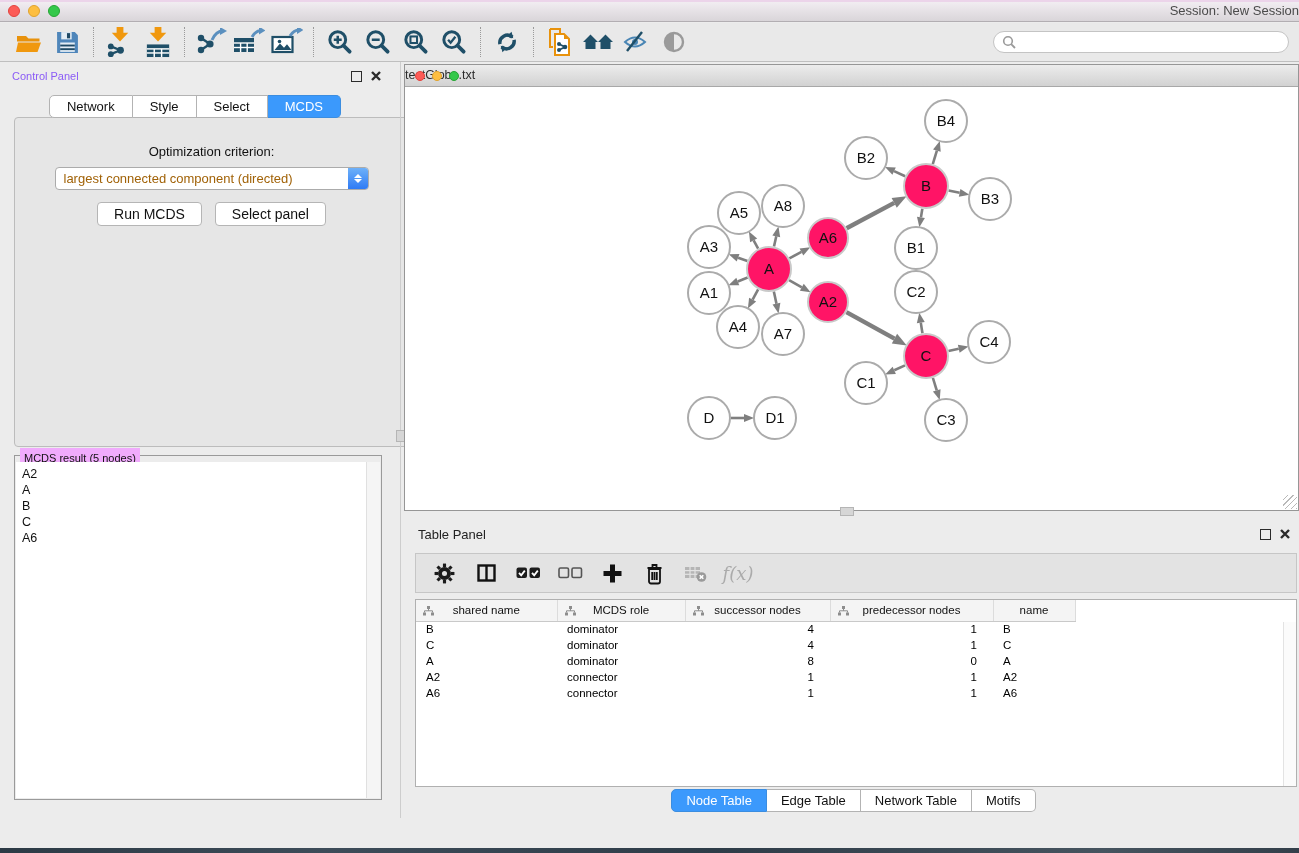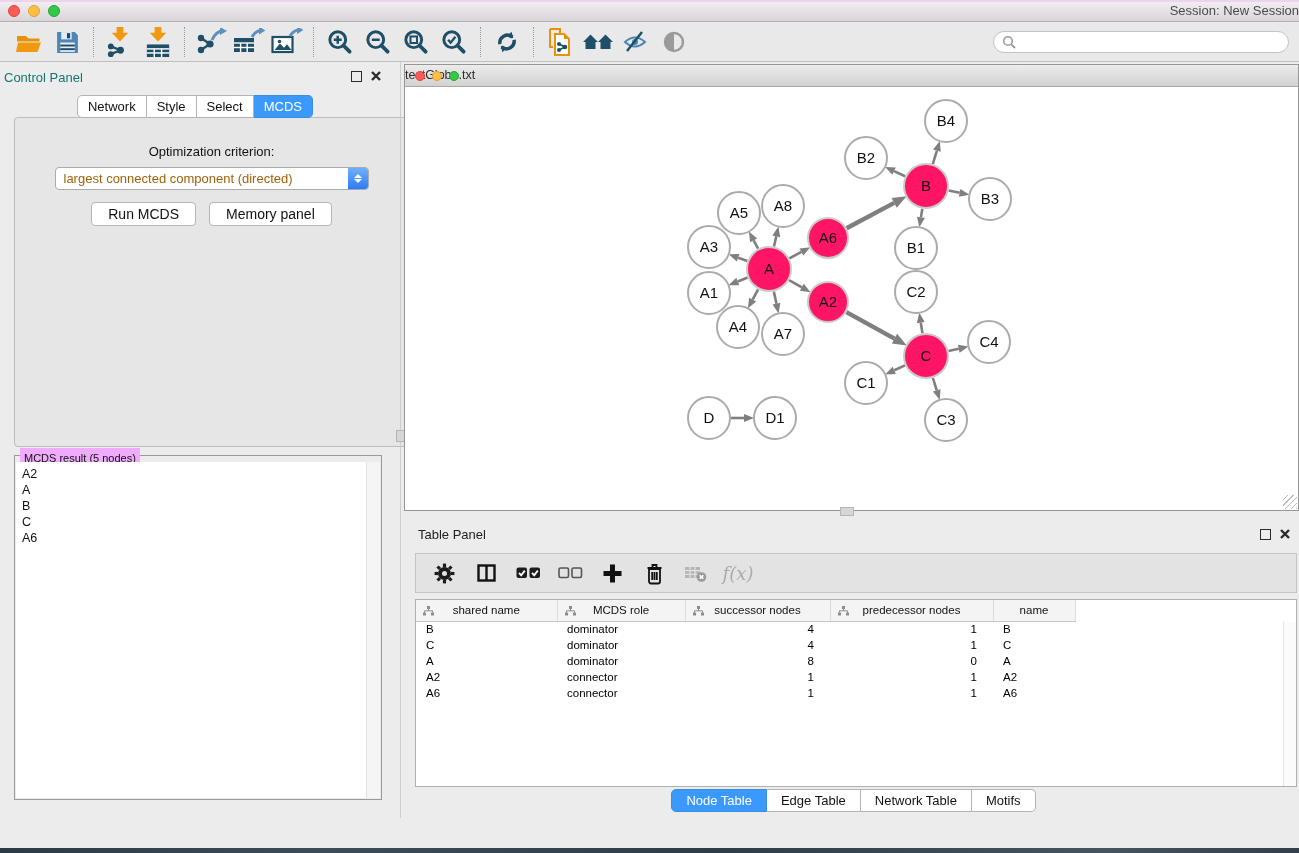--- a/index.html
+++ b/index.html
@@ -23,25 +23,25 @@
     border-bottom:1px solid #bfbfbf;display:flex;align-items:center;padding:0 10px}
   .tbtn{width:38px;height:34px;display:flex;align-items:center;justify-content:center;border-radius:4px}
   .sep{height:30px;border-left:1px dotted #9a9a9a;margin:0 7px}
   .searchbox{margin-left:auto;width:296px;height:22px;background:#fff;border:1px solid #c4c4c4;
     border-radius:12px;display:flex;align-items:center;padding:0 8px;gap:5px}
   .searchbox input{border:none;outline:none;flex:1;font-size:12px;font-family:"Liberation Sans",sans-serif;background:transparent}
 
   
   .control-panel{position:absolute;left:0;top:62px;width:390px;height:756px;background:#ececec}
   .panel-head{position:relative;height:28px}
-  .panel-head .ptitle{position:absolute;left:4px;top:8px;font-size:13px;color:#0f766e}
+  .panel-head .ptitle{position:absolute;left:12px;top:8px;font-size:11px;color:#8b5cf6}
   .winbtns{position:absolute;right:8px;top:8px;display:flex;gap:8px;align-items:center}
   .floatbtn{width:11px;height:11px;border:1.6px solid #2b2b2b;background:transparent}
   .cp-tabs{position:absolute;left:0;right:0;top:33px;display:flex;justify-content:center;z-index:2}
-  .seg{border:1px solid #b3b3b3;background:#fff;padding:3px 10px;font-size:13px;color:#111;
+  .seg{border:1px solid #b3b3b3;background:#fff;padding:3px 17px;font-size:13px;color:#111;
        border-left-width:0}
   .seg:first-child{border-left-width:1px;border-radius:5px 0 0 5px}
   .seg:last-child{border-radius:0 5px 5px 0}
   .seg.active{background:#3b99fc;border-color:#3b8de0;color:#fff}
   .cp-box{position:absolute;left:14px;top:55px;width:395px;height:330px;background:#e6e6e6;
     border:1px solid #bcbcbc;border-radius:4px}
   .opt-label{text-align:center;margin-top:26px;font-size:13px;color:#111}
   .selectbox{position:relative;margin:8px auto 0;width:314px;height:23px;background:#fff;
     border:1px solid #ababab;border-radius:4px;display:flex;align-items:center}
   .selectbox .selval{flex:1;padding-left:8px;font-size:13px;color:#a16207;white-space:nowrap;overflow:hidden}
@@ -302,21 +302,21 @@
       <div class="opt-label">Optimization criterion:</div>
       <div class="selectbox">
         <span class="selval">largest connected component (directed)</span>
         <span class="spinner">
             <i class="up"></i>
             <i class="dn"></i>
           </span>
       </div>
       <div class="cp-buttons">
         <button class="pushbtn">Run MCDS</button>
-        <button class="pushbtn">Memory panel</button>
+        <button class="pushbtn">Select panel</button>
       </div>
     </div>
     <div class="groupbox">
       <span class="legend">MCDS result (5 nodes)</span>
       <div class="mcds-list">
         <div class="inner" id="mcds-list">
             <div class="mcds-item">A2</div>
             <div class="mcds-item">A</div>
             <div class="mcds-item">B</div>
             <div class="mcds-item">C</div>

